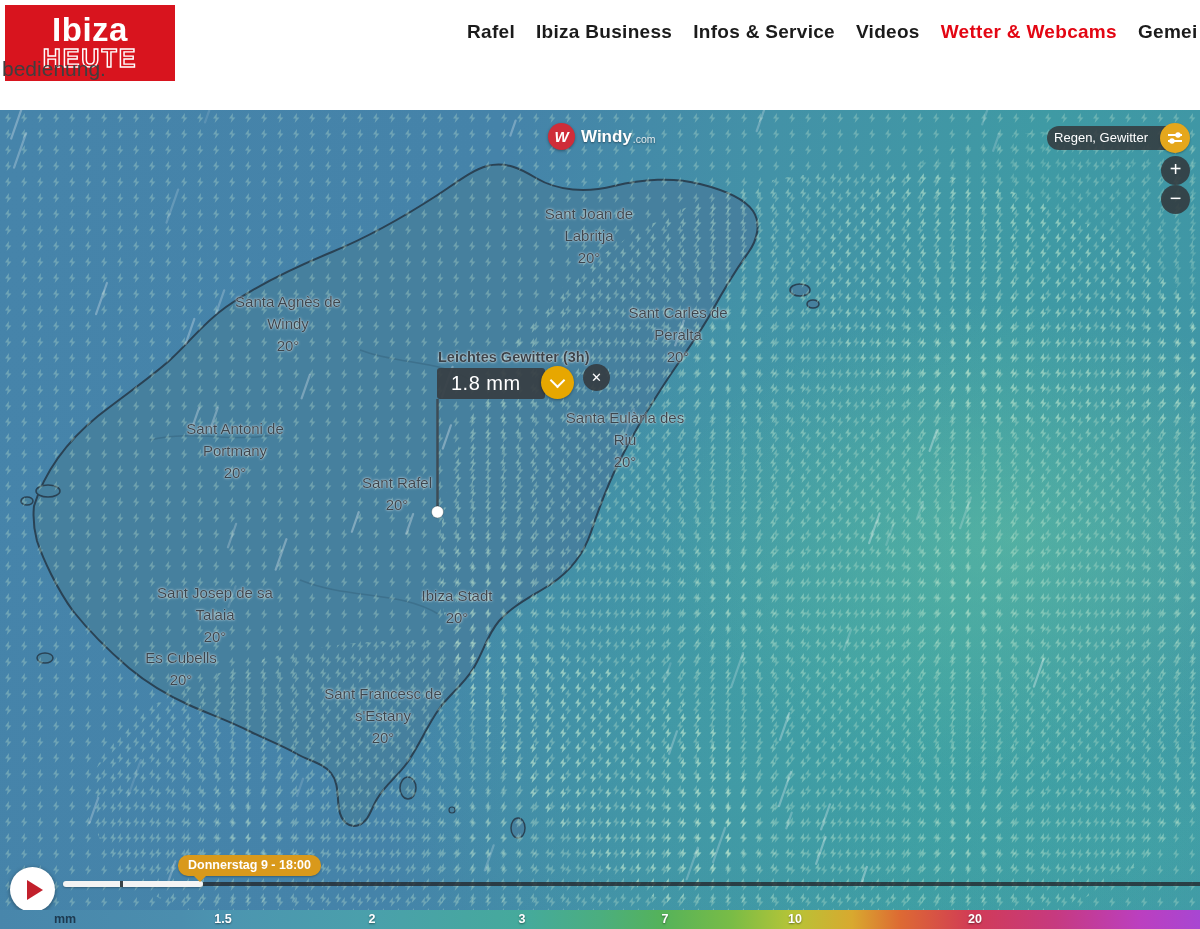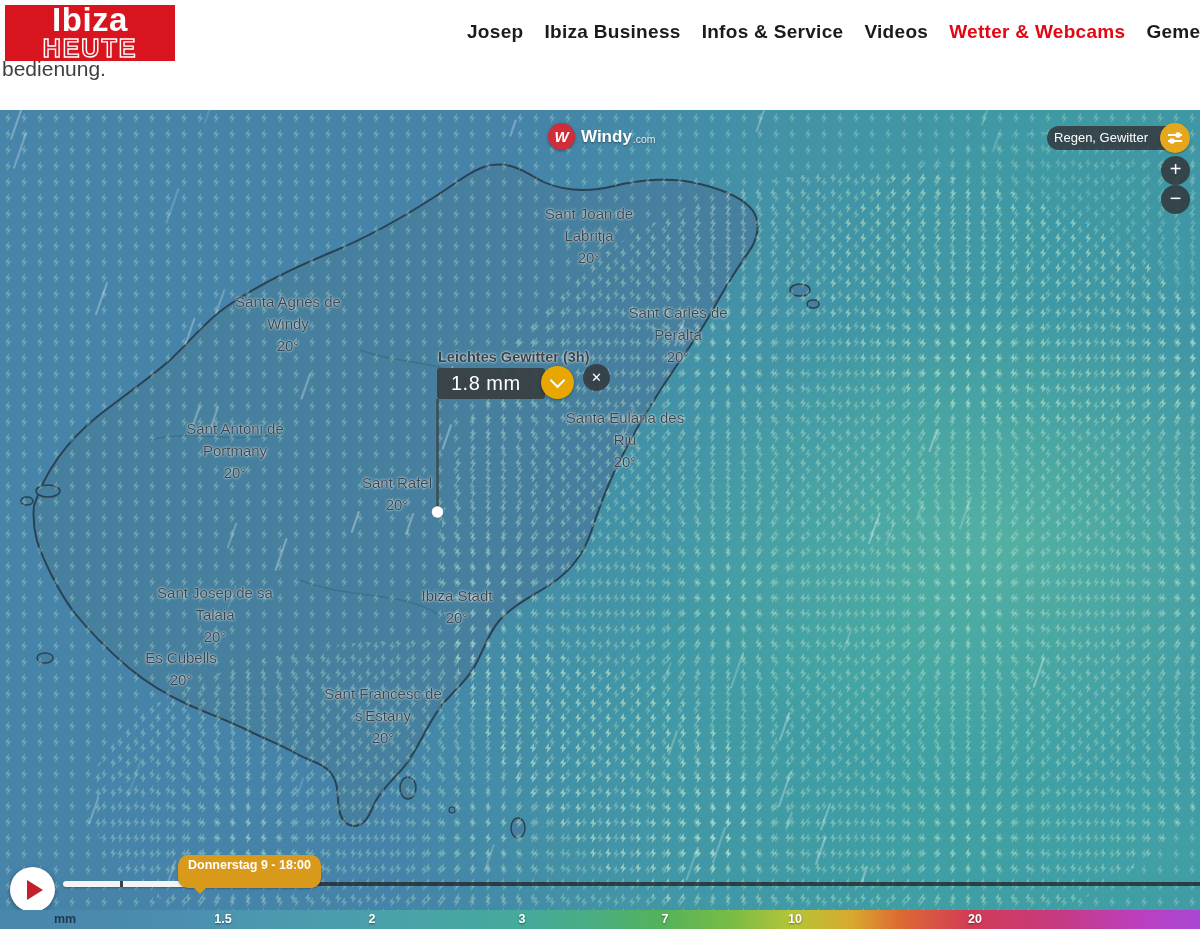--- a/index.html
+++ b/index.html
@@ -1,21 +1,21 @@
 <!DOCTYPE html>
 <html><head>
 <meta charset="utf-8">
 <style>
   * { margin:0; padding:0; box-sizing:border-box; }
   html,body { width:1200px; height:929px; overflow:hidden; background:#fff;
     font-family:"Liberation Sans", sans-serif; }
 
   
   .site-header { position:absolute; left:0; top:0; width:1200px; height:110px; background:#fff; z-index:5; }
-  .logo-box { position:absolute; left:5px; top:5px; width:170px; height:56px; background:#d8141e;
+  .logo-box { position:absolute; left:5px; top:5px; width:170px; height:76px; background:#d8141e;
     display:flex; flex-direction:column; align-items:center; justify-content:center; cursor:pointer; }
   .logo-l1 { color:#fff; font-weight:bold; font-size:33px; line-height:30px; letter-spacing:.5px; }
   .logo-l2 { color:transparent; -webkit-text-stroke:1.4px #fff; font-weight:bold; font-size:25px;
     line-height:26px; letter-spacing:2px; }
   .partial-text { position:absolute; left:2px; top:57px; font-size:21px; color:#3f3f3f; }
   .main-nav { position:absolute; left:467px; top:21px; display:flex; gap:21px; white-space:nowrap; }
   .nav-item { font-size:19px; font-weight:bold; color:#1b1b1b; letter-spacing:.3px; cursor:pointer; }
   .nav-item.active { color:#e30613; }
 
   
@@ -75,21 +75,21 @@
   .play-btn { position:absolute; left:10px; top:757px; width:45px; height:45px; border-radius:50%;
     background:#fff; box-shadow:0 1px 4px rgba(0,0,0,.4); display:flex; align-items:center;
     justify-content:center; cursor:pointer; }
   .play-tri { width:0; height:0; border-left:16px solid #c2202c; border-top:10px solid transparent;
     border-bottom:10px solid transparent; margin-left:5px; }
   .track-white { position:absolute; left:63px; top:771px; width:140px; height:6px; background:#f4f4f4;
     border-radius:3px; box-shadow:0 1px 2px rgba(0,0,0,.25); cursor:pointer; }
   .track-tick { position:absolute; left:57px; top:0px; width:3px; height:6px; background:#3a4246; }
   .track-dark { position:absolute; left:203px; top:772px; width:997px; height:4px;
     background:rgba(35,42,48,.82); cursor:pointer; }
-  .time-badge { position:absolute; left:178px; top:745px; height:33px; border-radius:10px;
+  .time-badge { position:absolute; left:178px; top:745px; height:21px; border-radius:10px;
     background:#d9991b; color:#fff; font-weight:bold; font-size:12.5px; line-height:21px;
     padding:0 10px; box-shadow:0 1px 2px rgba(0,0,0,.25); cursor:pointer; }
   .time-badge:after { content:''; position:absolute; left:16px; bottom:-6px;
     border-left:6px solid transparent; border-right:6px solid transparent; border-top:6px solid #d9991b; }
 
   
   .legend-bar { position:absolute; left:0; top:800px; width:1200px; height:19px; cursor:pointer; }
   .legend-unit { position:absolute; left:65px; top:2px; transform:translateX(-50%);
     color:#1d3a50; font-size:12.5px; font-weight:bold; }
   .legend-tick { position:absolute; top:2px; transform:translateX(-50%); color:#fff; font-size:12.5px;
@@ -98,21 +98,21 @@
 </head>
 <body>
 
 <header class="site-header">
   <div class="logo-box">
     <div class="logo-l1">Ibiza</div>
     <div class="logo-l2">HEUTE</div>
   </div>
   <div class="partial-text">bedienung.</div>
   <nav class="main-nav">
-      <span class="nav-item">Josep</span>
+      <span class="nav-item">Rafel</span>
       <span class="nav-item">Ibiza Business</span>
       <span class="nav-item">Infos &amp; Service</span>
       <span class="nav-item">Videos</span>
       <span class="nav-item active">Wetter &amp; Webcams</span>
       <span class="nav-item">Gemei</span>
     </nav>
 </header>
 
 <div class="map">
 

